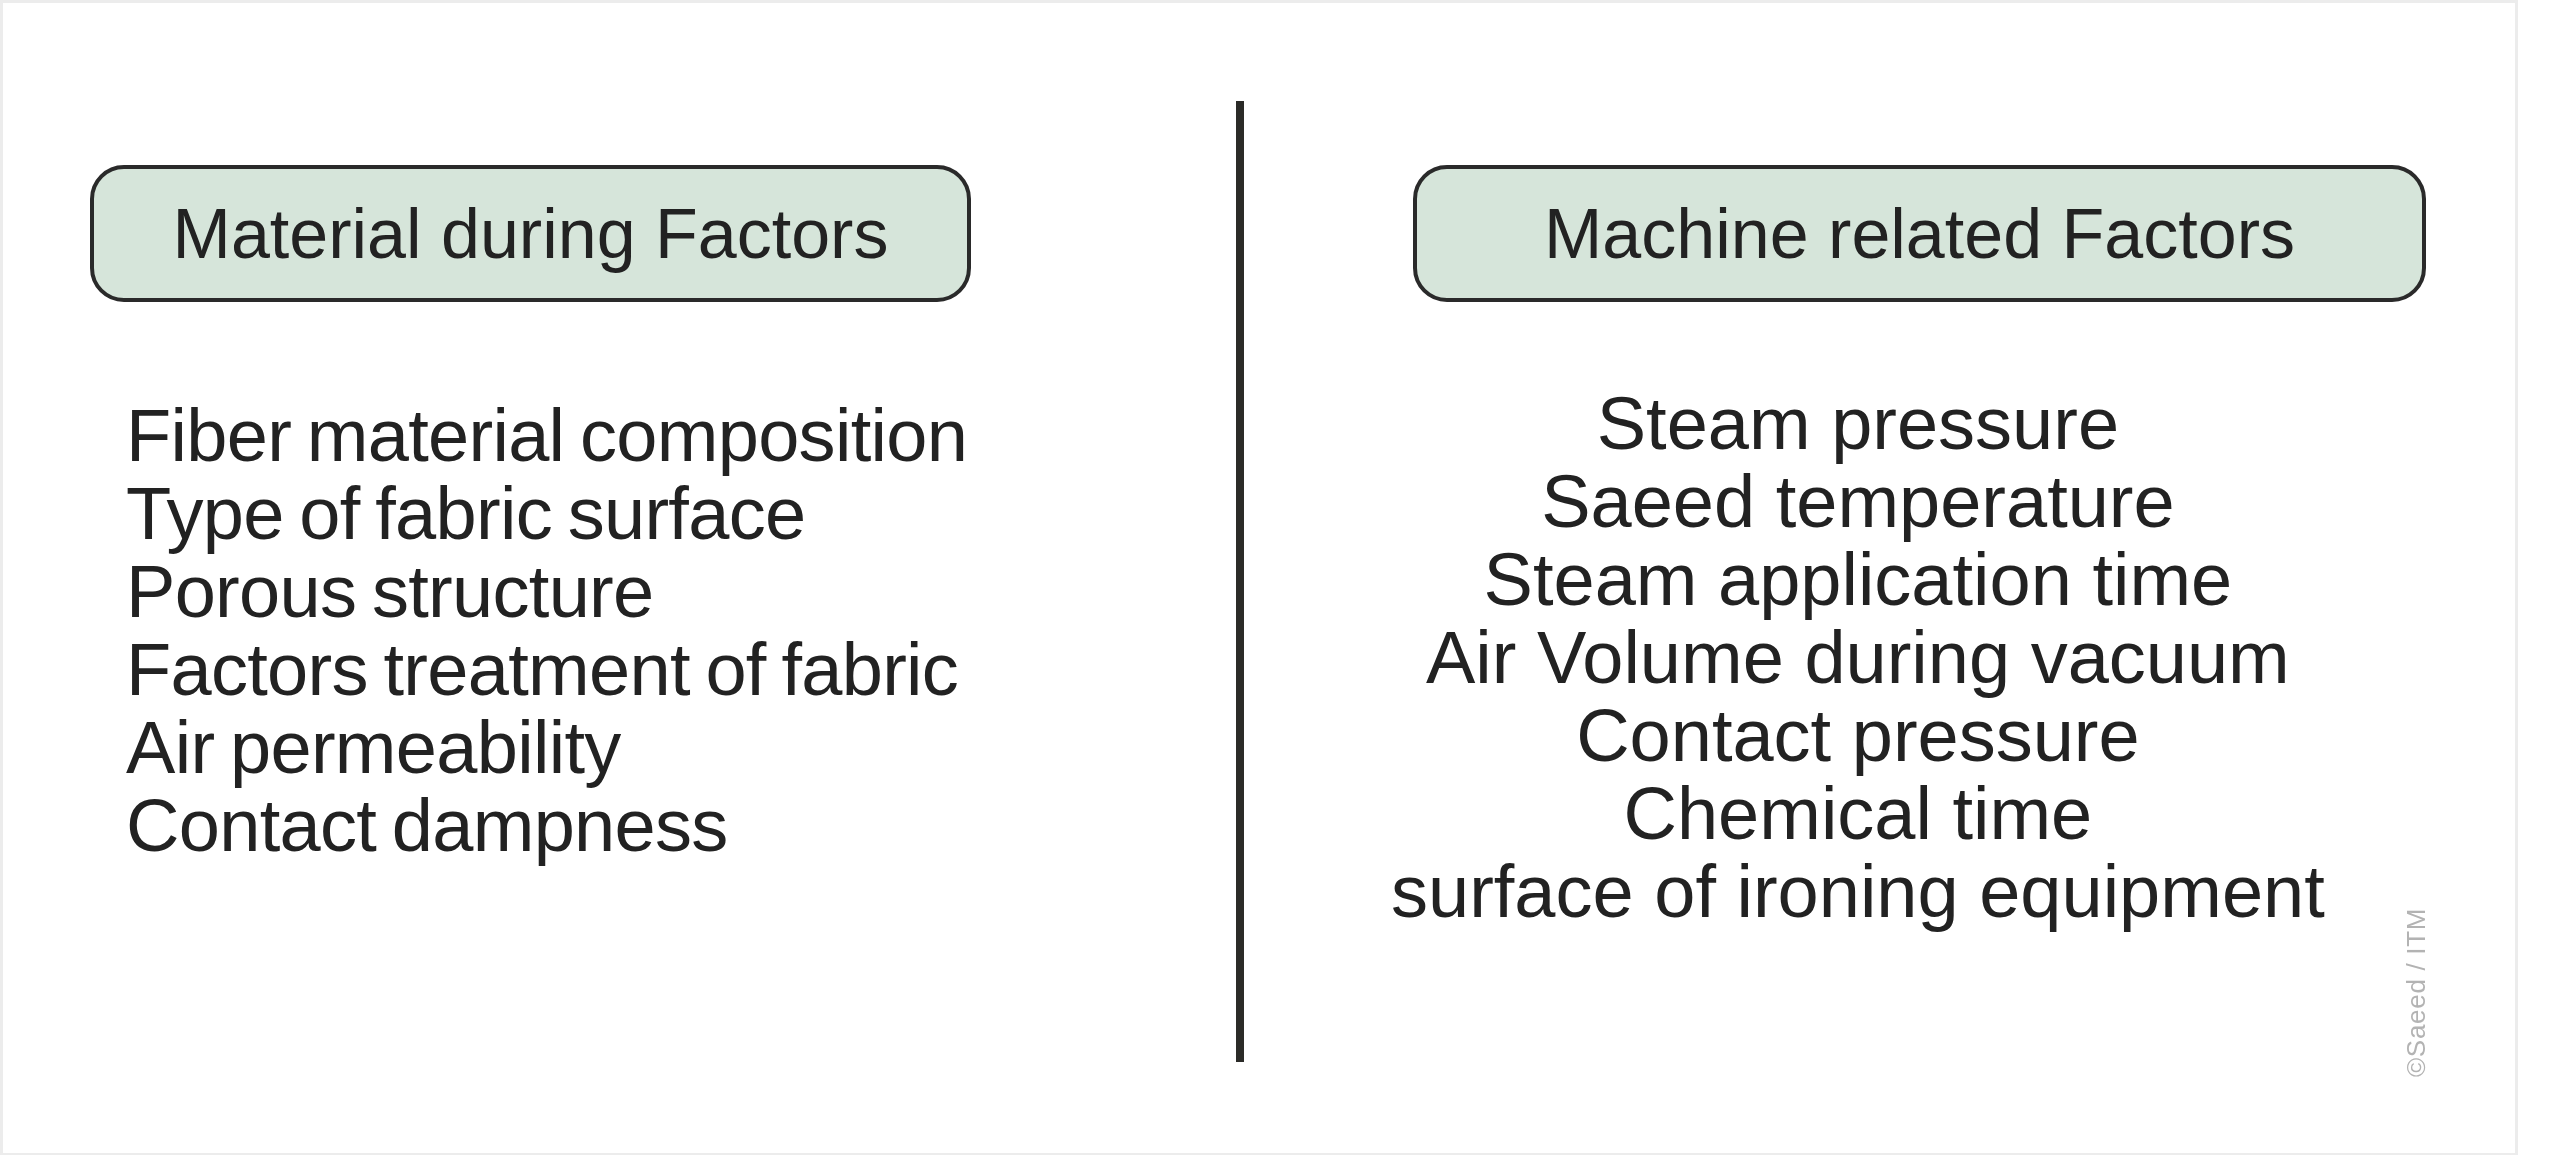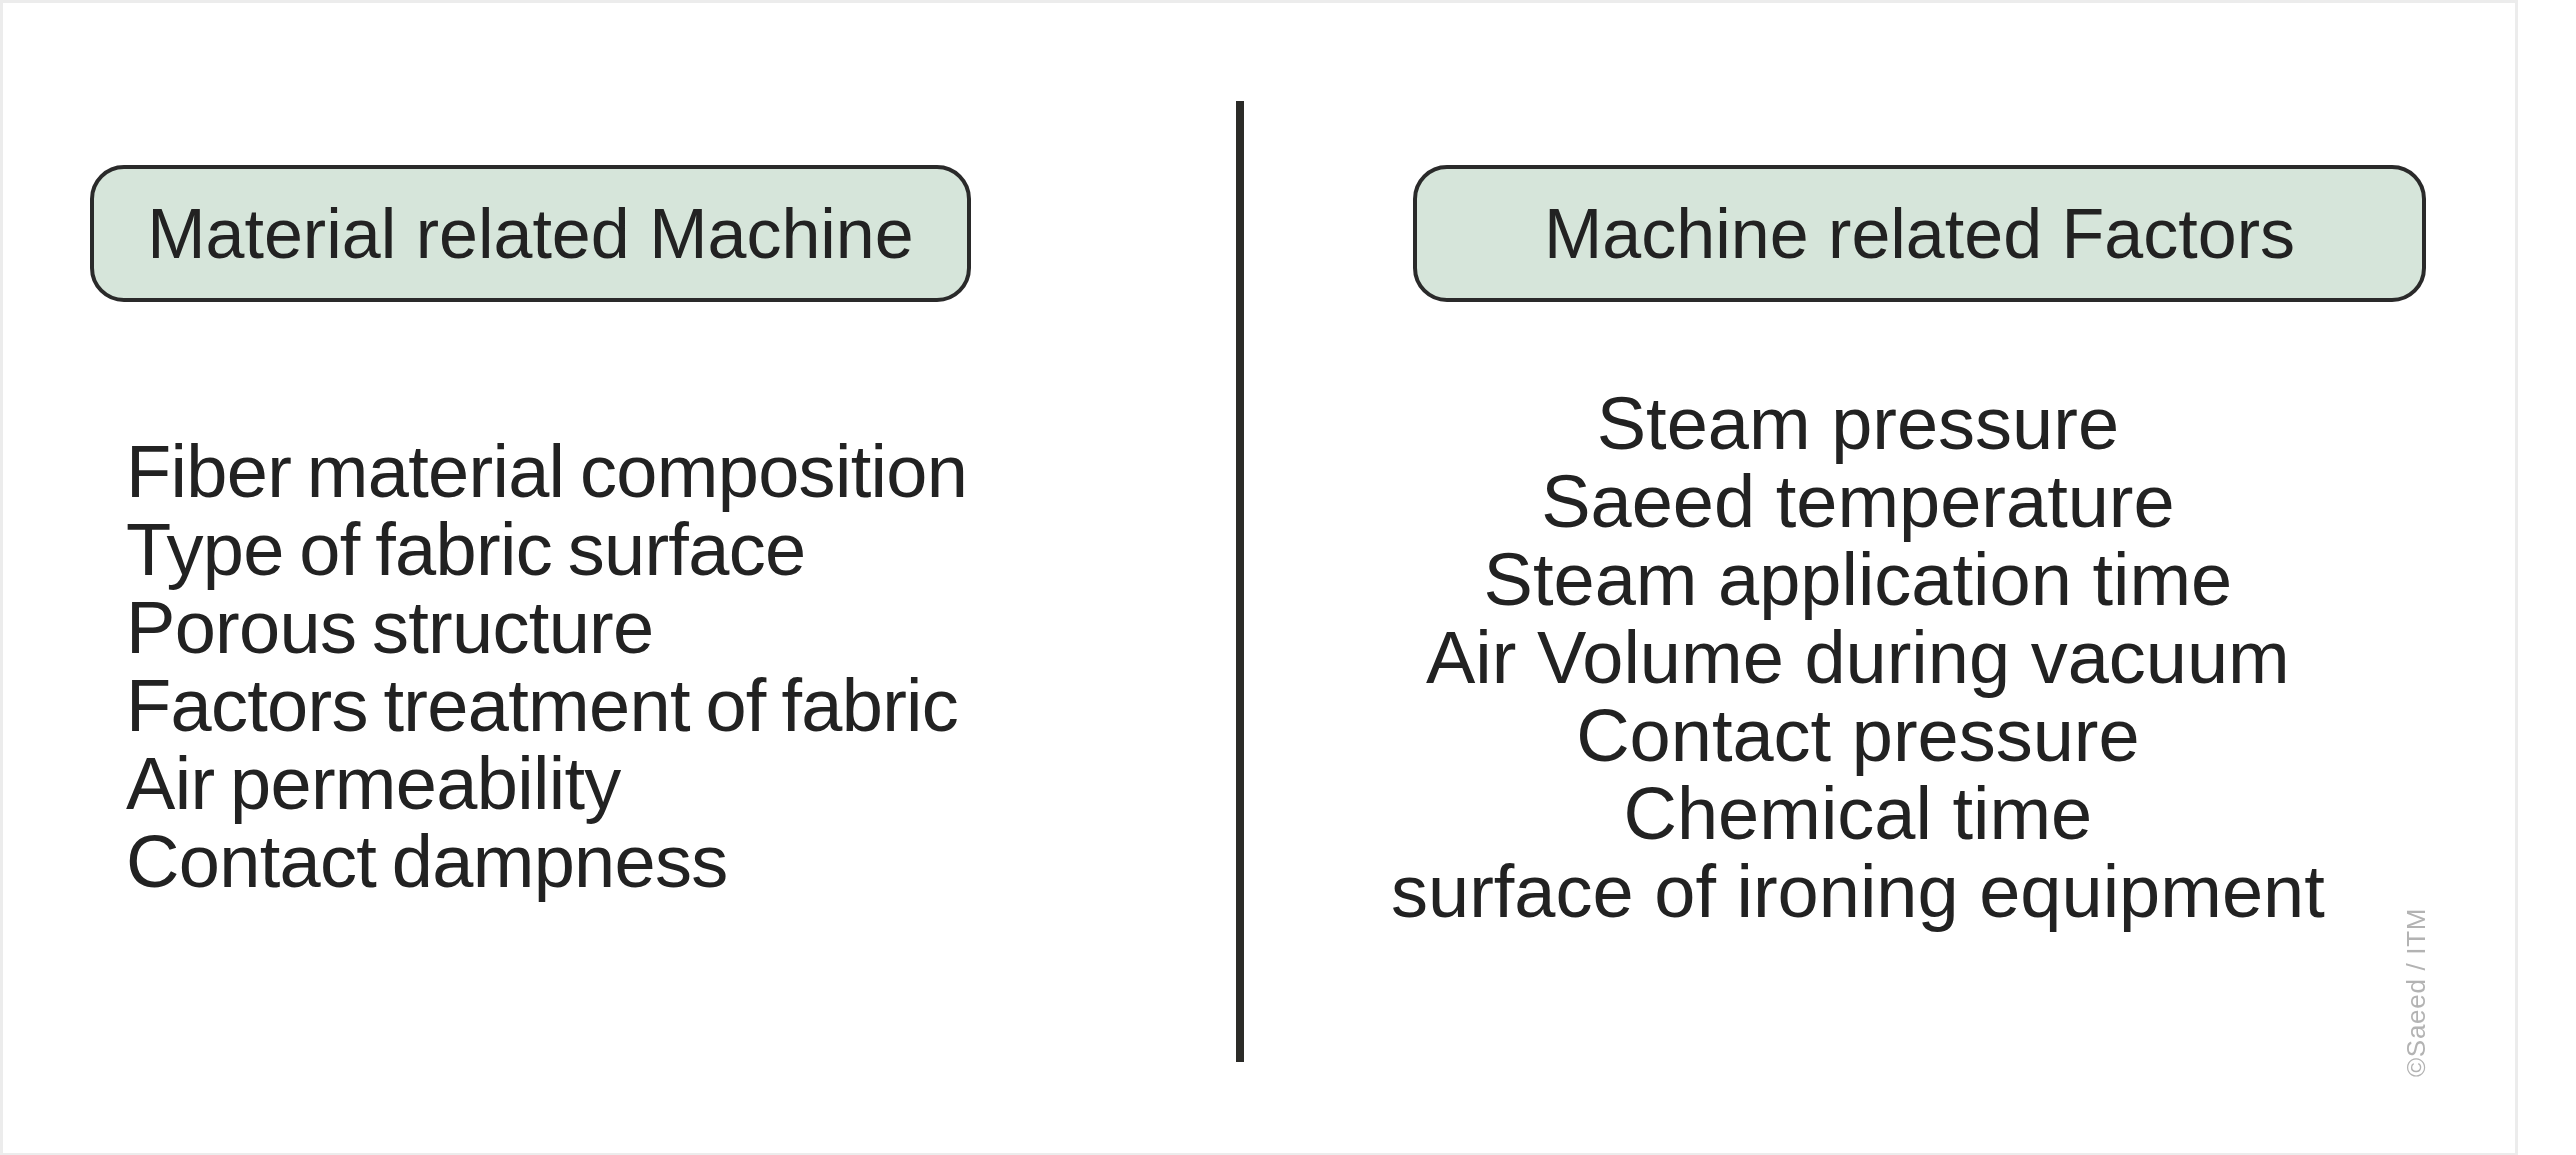--- a/index.html
+++ b/index.html
@@ -63,21 +63,20 @@
     position:absolute;
     font-size:74px;
     line-height:78px;
     white-space:nowrap;
     color:var(--ink);
   }
   .list.left-list{
     left:123px; top:394px;
     letter-spacing:-0.7px;
     word-spacing:-4.2px;
-    margin-top:36px;
   }
   .list.right-list{
     left:1388px; top:382px;text-align:center;
   }
   .watermark{
     position:absolute;
     left:2398px; top:1074px;
     transform:rotate(-90deg);
     transform-origin:0 0;
     font-size:26px;
@@ -85,21 +84,21 @@
     white-space:nowrap;
     color:var(--watermark);
   }
 </style>
 </head>
 <body>
 
 <div class="slide">
 
   <div class="panel-header left">
-    <span>Material related Machine</span>
+    <span>Material during Factors</span>
   </div>
 
   <div class="panel-header right">
     <span>Machine related Factors</span>
   </div>
 
   <div class="divider"></div>
 
   <div class="list left-list">
       <div class="list-line">Fiber material composition</div>

